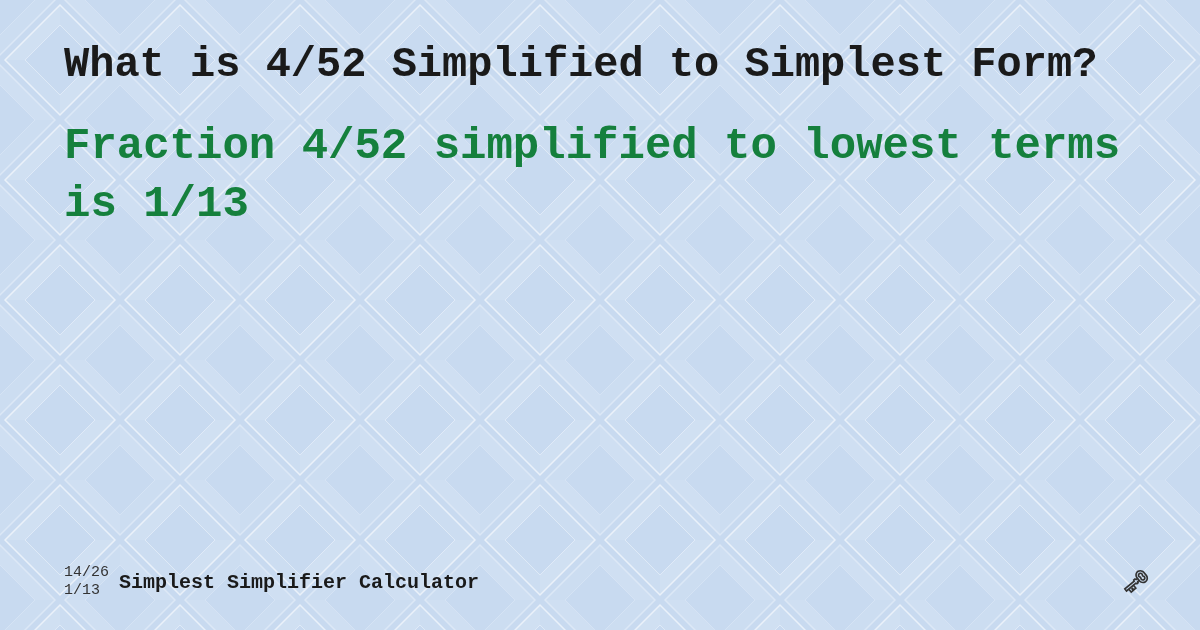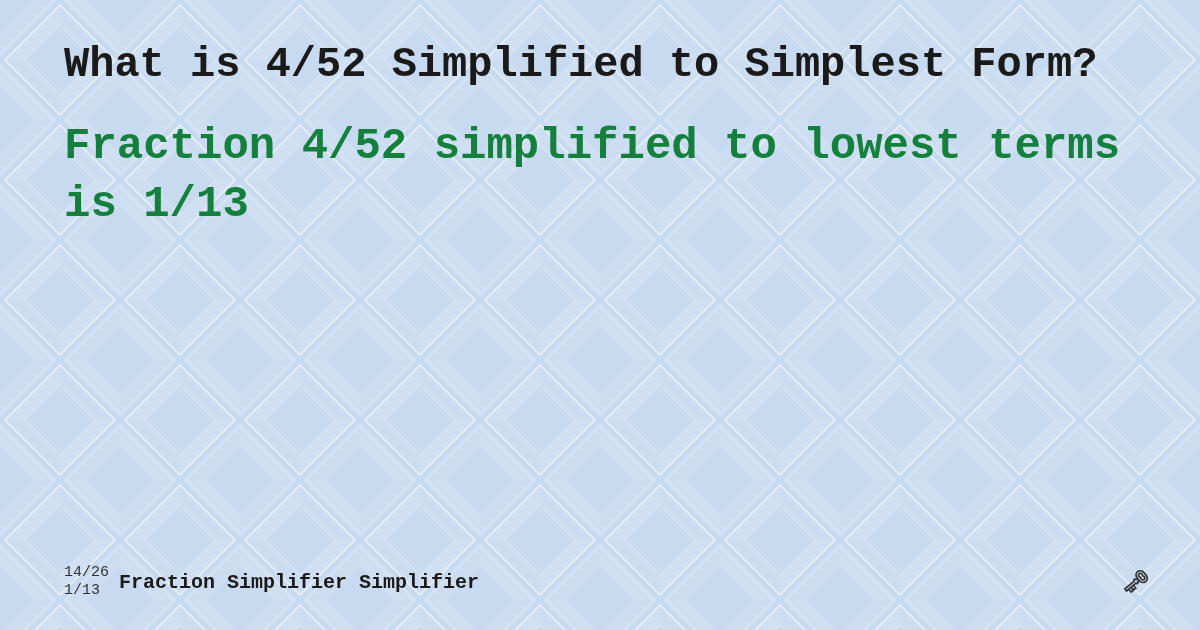--- a/index.html
+++ b/index.html
@@ -160,20 +160,20 @@
   <div class="result-section">
     <h2 class="result-title">Fraction 4/52 simplified to lowest terms is 1/13</h2>
   </div>
 
   <div class="footer">
     <div class="footer-left">
       <div class="footer-fractions">
         <span>14/26</span>
         <span>1/13</span>
       </div>
-      <span class="footer-label">Fraction Simplifier Simplifier</span>
+      <span class="footer-label">Simplest Simplifier Calculator</span>
     </div>
 
     <div class="footer-logo">
       <span class="logo-icon">🗝</span>
     </div>
   </div>
 </div>
 
 </body></html>

